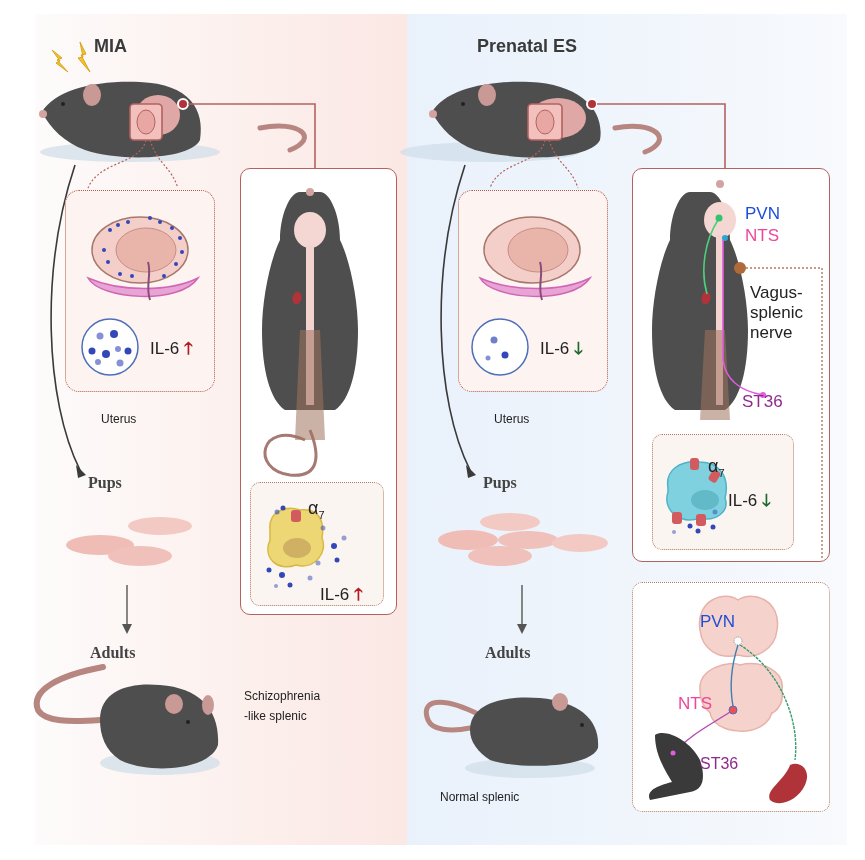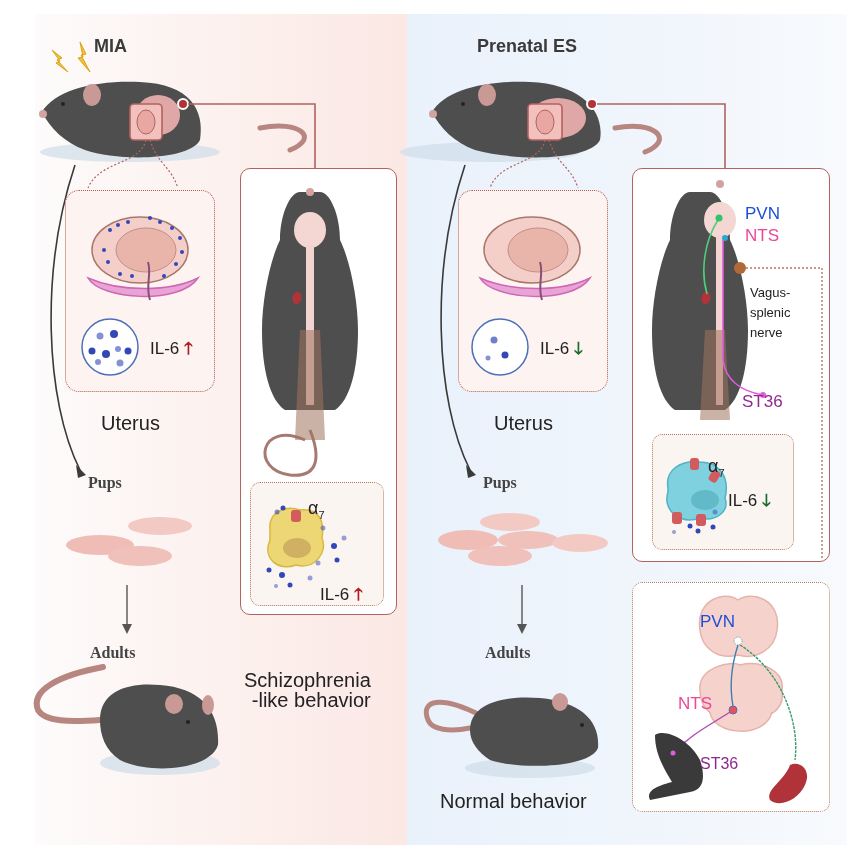--- a/index.html
+++ b/index.html
@@ -1,20 +1,20 @@
 <!DOCTYPE html>
 <html><head>
 <meta charset="utf-8">
 <style>
   html,body{margin:0;padding:0;background:#fff;}
   body{width:865px;height:860px;position:relative;overflow:hidden;font-family:"Liberation Sans",sans-serif;}
   .bg-left{position:absolute;left:35px;top:14px;width:372px;height:831px;background:linear-gradient(90deg,#fdfbfb 0%,#fcefec 60%,#fbe8e5 100%);}
   .bg-right{position:absolute;left:407px;top:14px;width:440px;height:831px;background:linear-gradient(90deg,#e9f1fb 0%,#f1f6fc 60%,#f8fafd 100%);}
   .title{position:absolute;font-weight:bold;font-size:18px;color:#3a3a3a;}
-  .label{position:absolute;font-size:20px;color:#222;}
+  .label{position:absolute;font-size:12px;color:#222;}
   .stage{position:absolute;font-weight:bold;font-size:16px;color:#444;font-family:Liberation Serif, serif;}
   svg{position:absolute;left:0;top:0;}
   .frame{position:absolute;border:1.6px solid #b2625f;border-radius:10px;background:#fff;}
   .dotbox{position:absolute;border:1.6px dotted #b05a4e;border-radius:14px;background:#fdf3f1;}
   .dotbox2{position:absolute;border:1.6px dotted #b7785e;border-radius:10px;background:#fbf5f1;}
   .il6{position:absolute;font-size:17px;color:#222;}
   .arrow-up{color:#b01e24;font-weight:bold;}
   .arrow-down{color:#1e6b2e;font-weight:bold;}
   .alpha{position:absolute;font-size:18px;color:#222;}
   .alpha sub{font-size:11px;}
@@ -103,23 +103,23 @@
 </svg>
 <div class="stage" style="left:90px;top:644px;">Adults</div>
 <svg width="865" height="860">
   <path d="M103,667 C60,675 30,690 38,710 C45,722 70,722 100,720" fill="none" stroke="#b88680" stroke-width="6" stroke-linecap="round"></path>
   <ellipse cx="160" cy="763" rx="60" ry="12" fill="#cfdde8" opacity="0.7"></ellipse>
   <path d="M100,720 C100,690 130,682 160,685 C200,688 220,710 218,745 C210,770 150,775 120,760 C105,750 100,735 100,720Z" fill="#4e4e4e"></path>
   <ellipse cx="174" cy="704" rx="9" ry="10" fill="#c99a95"></ellipse>
   <ellipse cx="208" cy="705" rx="6" ry="10" fill="#c99a95"></ellipse>
   <circle cx="188" cy="722" r="2" fill="#222"></circle>
 </svg>
-<div class="label" style="left:244px;top:670px;text-align:right;line-height:20px;">
+<div class="label" style="left:244px;top:686px;text-align:left;line-height:20px;">
   <div>Schizophrenia</div>
-    <div>-like behavior</div>
+    <div>-like splenic</div>
 </div>
 
 <div class="frame" style="left:240px;top:168px;width:155px;height:445px;background:#fff;"></div>
 <svg width="865" height="860">
   <path d="M305,440 C260,420 250,470 290,475 C320,478 320,455 310,430" fill="none" stroke="#a67a73" stroke-width="3"></path>
   <path d="M300,192 C290,192 280,215 280,240 C270,260 262,300 262,330 C262,370 270,400 285,410 L335,410 C350,400 358,370 358,330 C358,300 350,260 340,240 C340,215 330,192 320,192Z" fill="#4e4e4e"></path>
   <ellipse cx="310" cy="230" rx="16" ry="18" fill="#f4d6d2"></ellipse>
   <rect x="306" y="245" width="8" height="160" fill="#f2d3cf"></rect>
   <path d="M296,292 C290,296 292,306 298,304 C304,300 302,290 296,292Z" fill="#b0333a"></path>
   <polygon points="300,330 320,330 325,440 295,440" fill="#a0725f" opacity="0.55"></polygon>
@@ -197,41 +197,41 @@
   <ellipse cx="500" cy="556" rx="32" ry="10" fill="#f0c0ba"></ellipse>
 </svg>
 <div class="stage" style="left:485px;top:644px;">Adults</div>
 <svg width="865" height="860">
   <path d="M480,715 C440,695 420,700 428,720 C432,730 450,732 470,728" fill="none" stroke="#b88680" stroke-width="5" stroke-linecap="round"></path>
   <ellipse cx="530" cy="768" rx="65" ry="10" fill="#cfdde8" opacity="0.7"></ellipse>
   <path d="M470,730 C470,705 500,695 540,698 C580,702 600,720 598,748 C590,768 520,770 490,760 C478,752 470,742 470,730Z" fill="#4e4e4e"></path>
   <ellipse cx="560" cy="702" rx="8" ry="9" fill="#c99a95"></ellipse>
   <circle cx="582" cy="725" r="2" fill="#222"></circle>
 </svg>
-<div class="label" style="left:440px;top:790px;">Normal behavior</div>
+<div class="label" style="left:440px;top:790px;">Normal splenic</div>
 
 <div class="frame" style="left:632px;top:168px;width:196px;height:392px;"></div>
 <svg width="865" height="860">
   <path d="M690,192 C680,192 670,215 670,240 C660,260 652,300 652,330 C652,370 660,400 675,410 L725,410 C740,400 748,370 748,330 C748,300 740,260 730,240 C730,215 720,192 710,192Z" fill="#4e4e4e"></path>
   <ellipse cx="720" cy="220" rx="16" ry="18" fill="#f4d6d2"></ellipse>
   <rect x="716" y="235" width="7" height="170" fill="#f2d3cf"></rect>
   <path d="M705,292 C699,296 701,306 707,304 C713,300 711,290 705,292Z" fill="#b0333a"></path>
   <polygon points="705,330 725,330 730,420 700,420" fill="#a0725f" opacity="0.55"></polygon>
   <circle cx="720" cy="184" r="4" fill="#d4a3a0"></circle>
   <path d="M718,220 C705,240 700,270 707,294" fill="none" stroke="#4bd07a" stroke-width="1.6"></path>
   <circle cx="719" cy="218" r="3.5" fill="#32c46a"></circle>
   <circle cx="725" cy="238" r="3" fill="#29a6d4"></circle>
   <path d="M723,240 L723,360 C725,375 735,390 763,395" fill="none" stroke="#e05ce0" stroke-width="1.6"></path>
   <circle cx="763" cy="395" r="3" fill="#e05ce0"></circle>
   <circle cx="740" cy="268" r="6" fill="#b06a3a"></circle>
   <polyline points="746,268 822,268 822,560" fill="none" stroke="#b7785e" stroke-width="1.4" stroke-dasharray="2,2"></polyline>
 </svg>
 <div class="label green" style="left:745px;top:204px;font-size:17px;">PVN</div>
 <div class="label teal" style="left:745px;top:226px;font-size:17px;">NTS</div>
-<div class="label" style="left:750px;top:283px;font-size:13px;line-height:20px;">
+<div class="label" style="left:750px;top:283px;font-size:17px;line-height:20px;">
   <div>Vagus-</div>
     <div>splenic</div>
     <div>nerve</div>
 </div>
 <div class="label purple" style="left:742px;top:392px;font-size:17px;">ST36</div>
 
 <div class="dotbox2" style="left:652px;top:434px;width:140px;height:114px;"></div>
 <svg width="865" height="860">
   <path d="M668,488 C665,470 680,460 700,462 C720,462 730,478 725,498 C730,512 715,522 700,518 C680,525 662,510 668,492Z" fill="#7fd1e0" stroke="#4fb2c6" stroke-width="1.5"></path>
   <ellipse cx="705" cy="500" rx="14" ry="10" fill="#4fa9b5" opacity="0.6"></ellipse>

